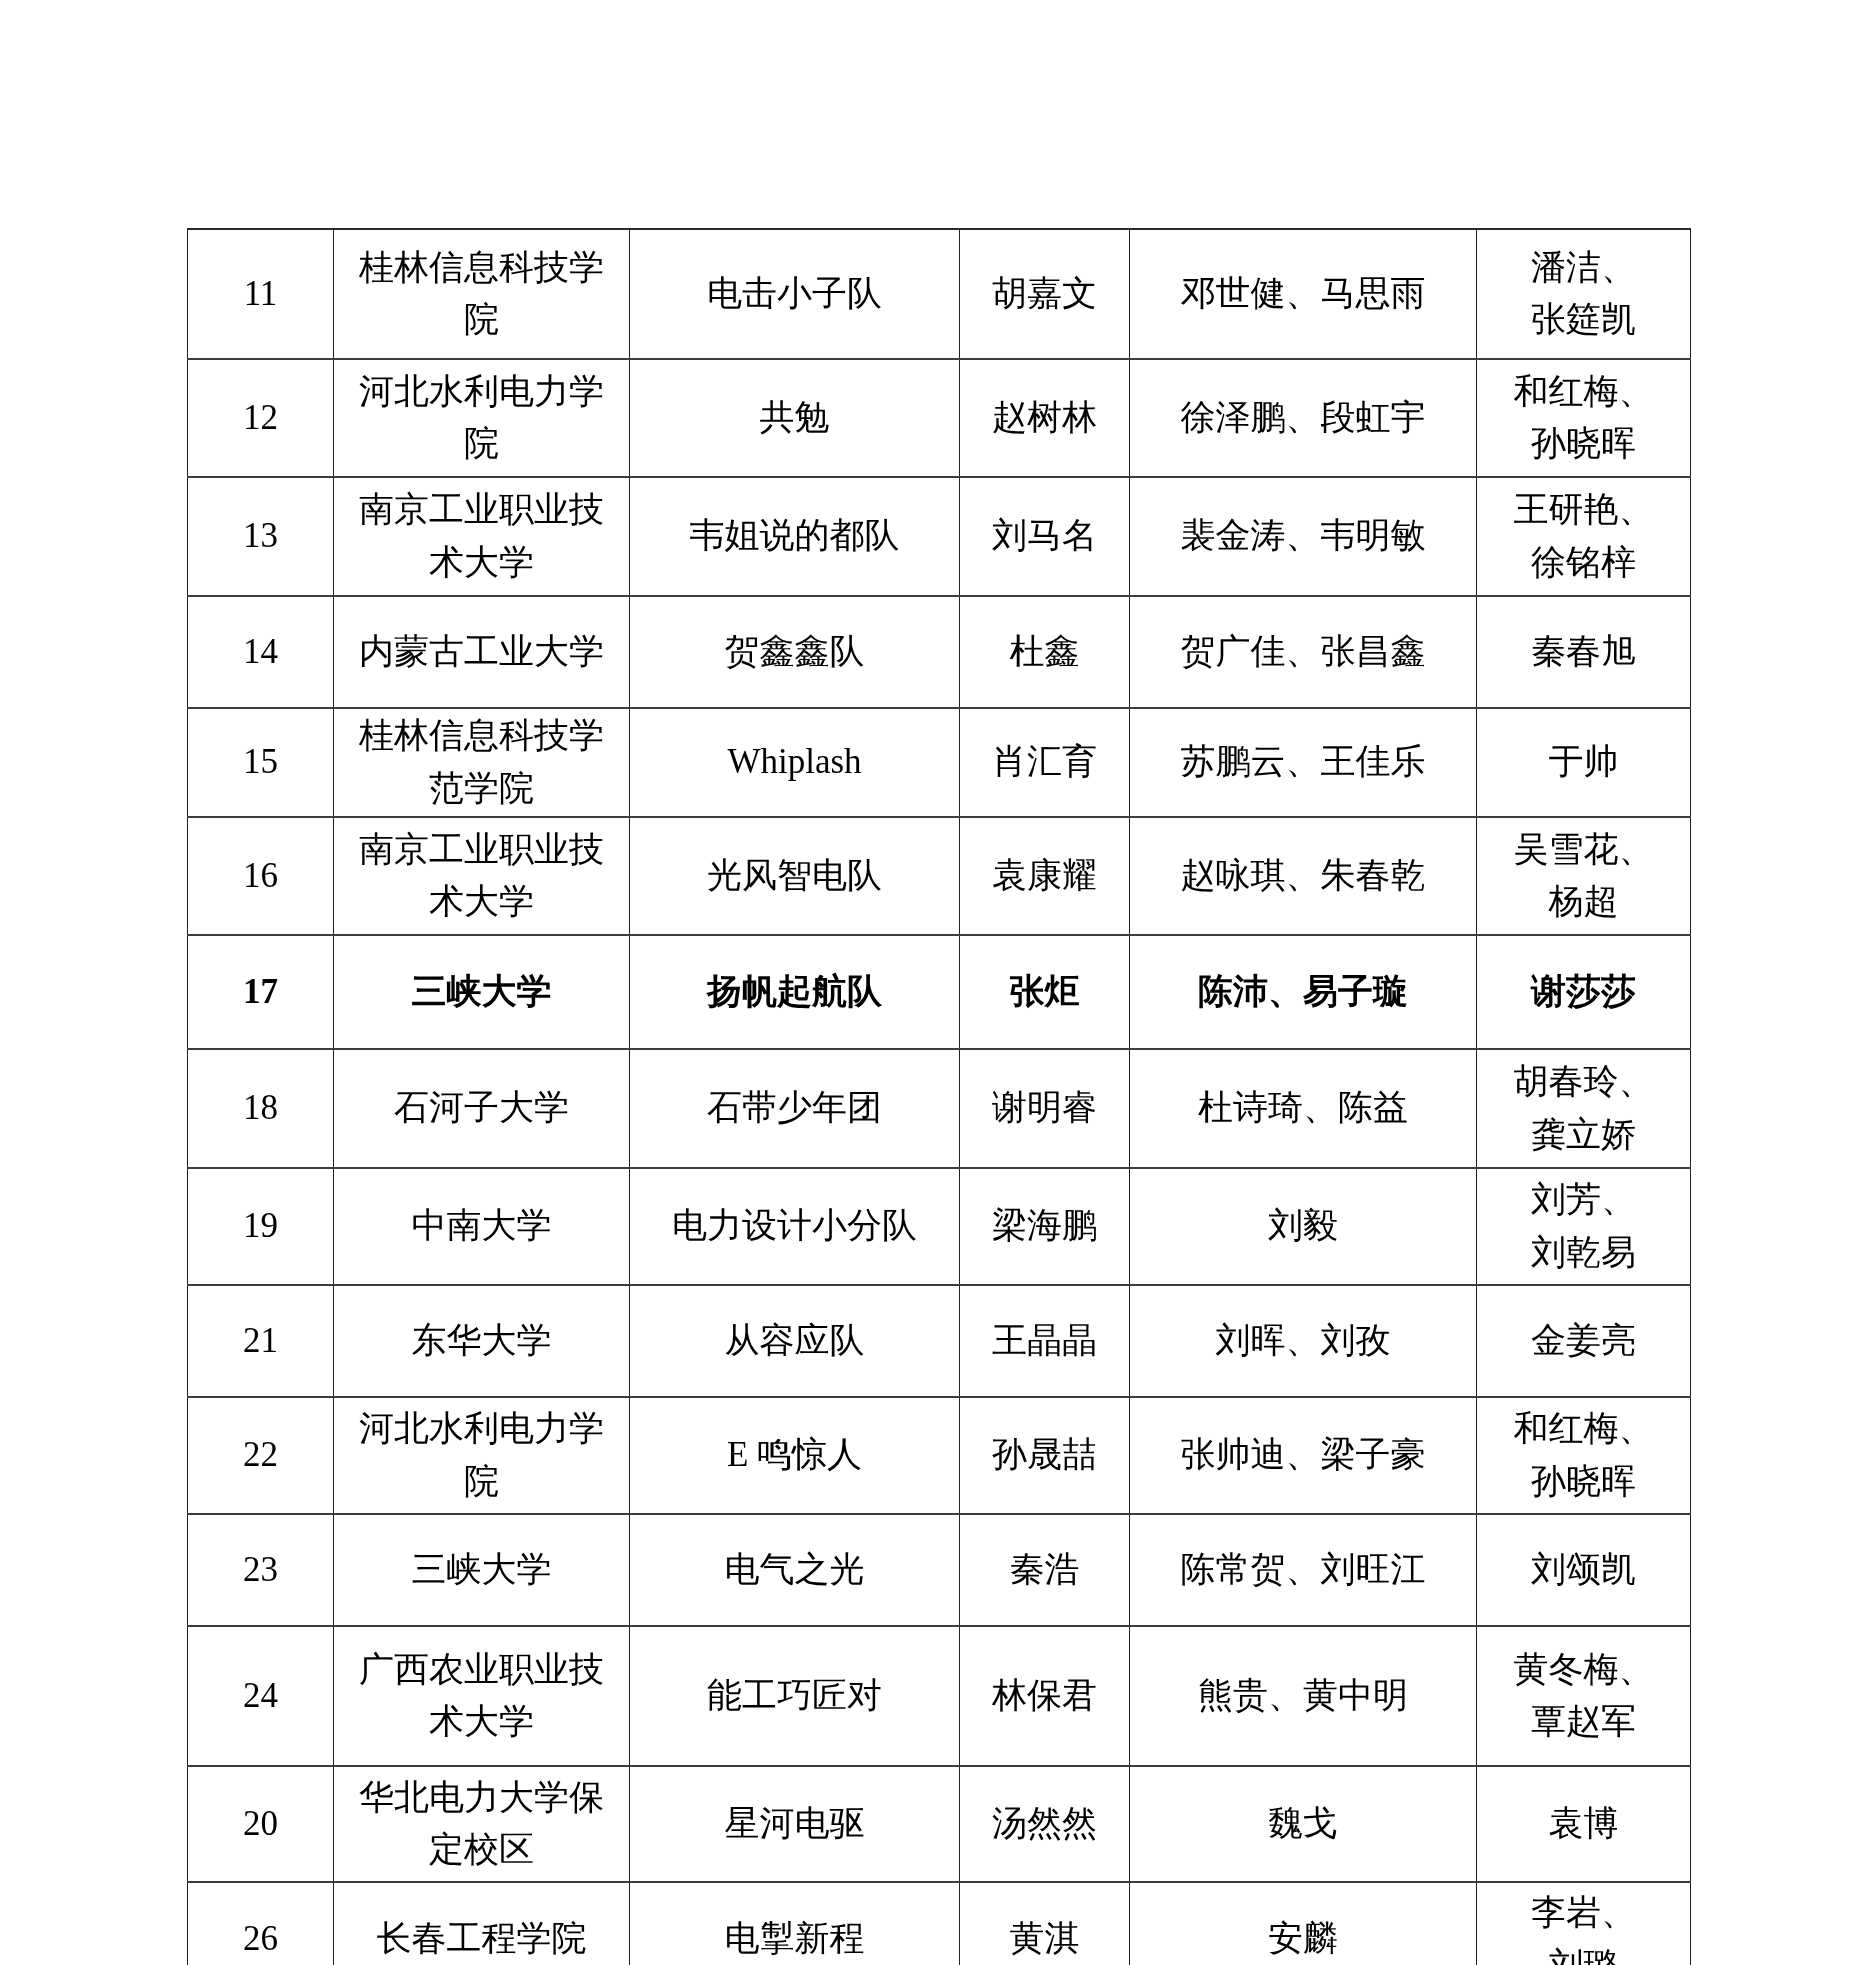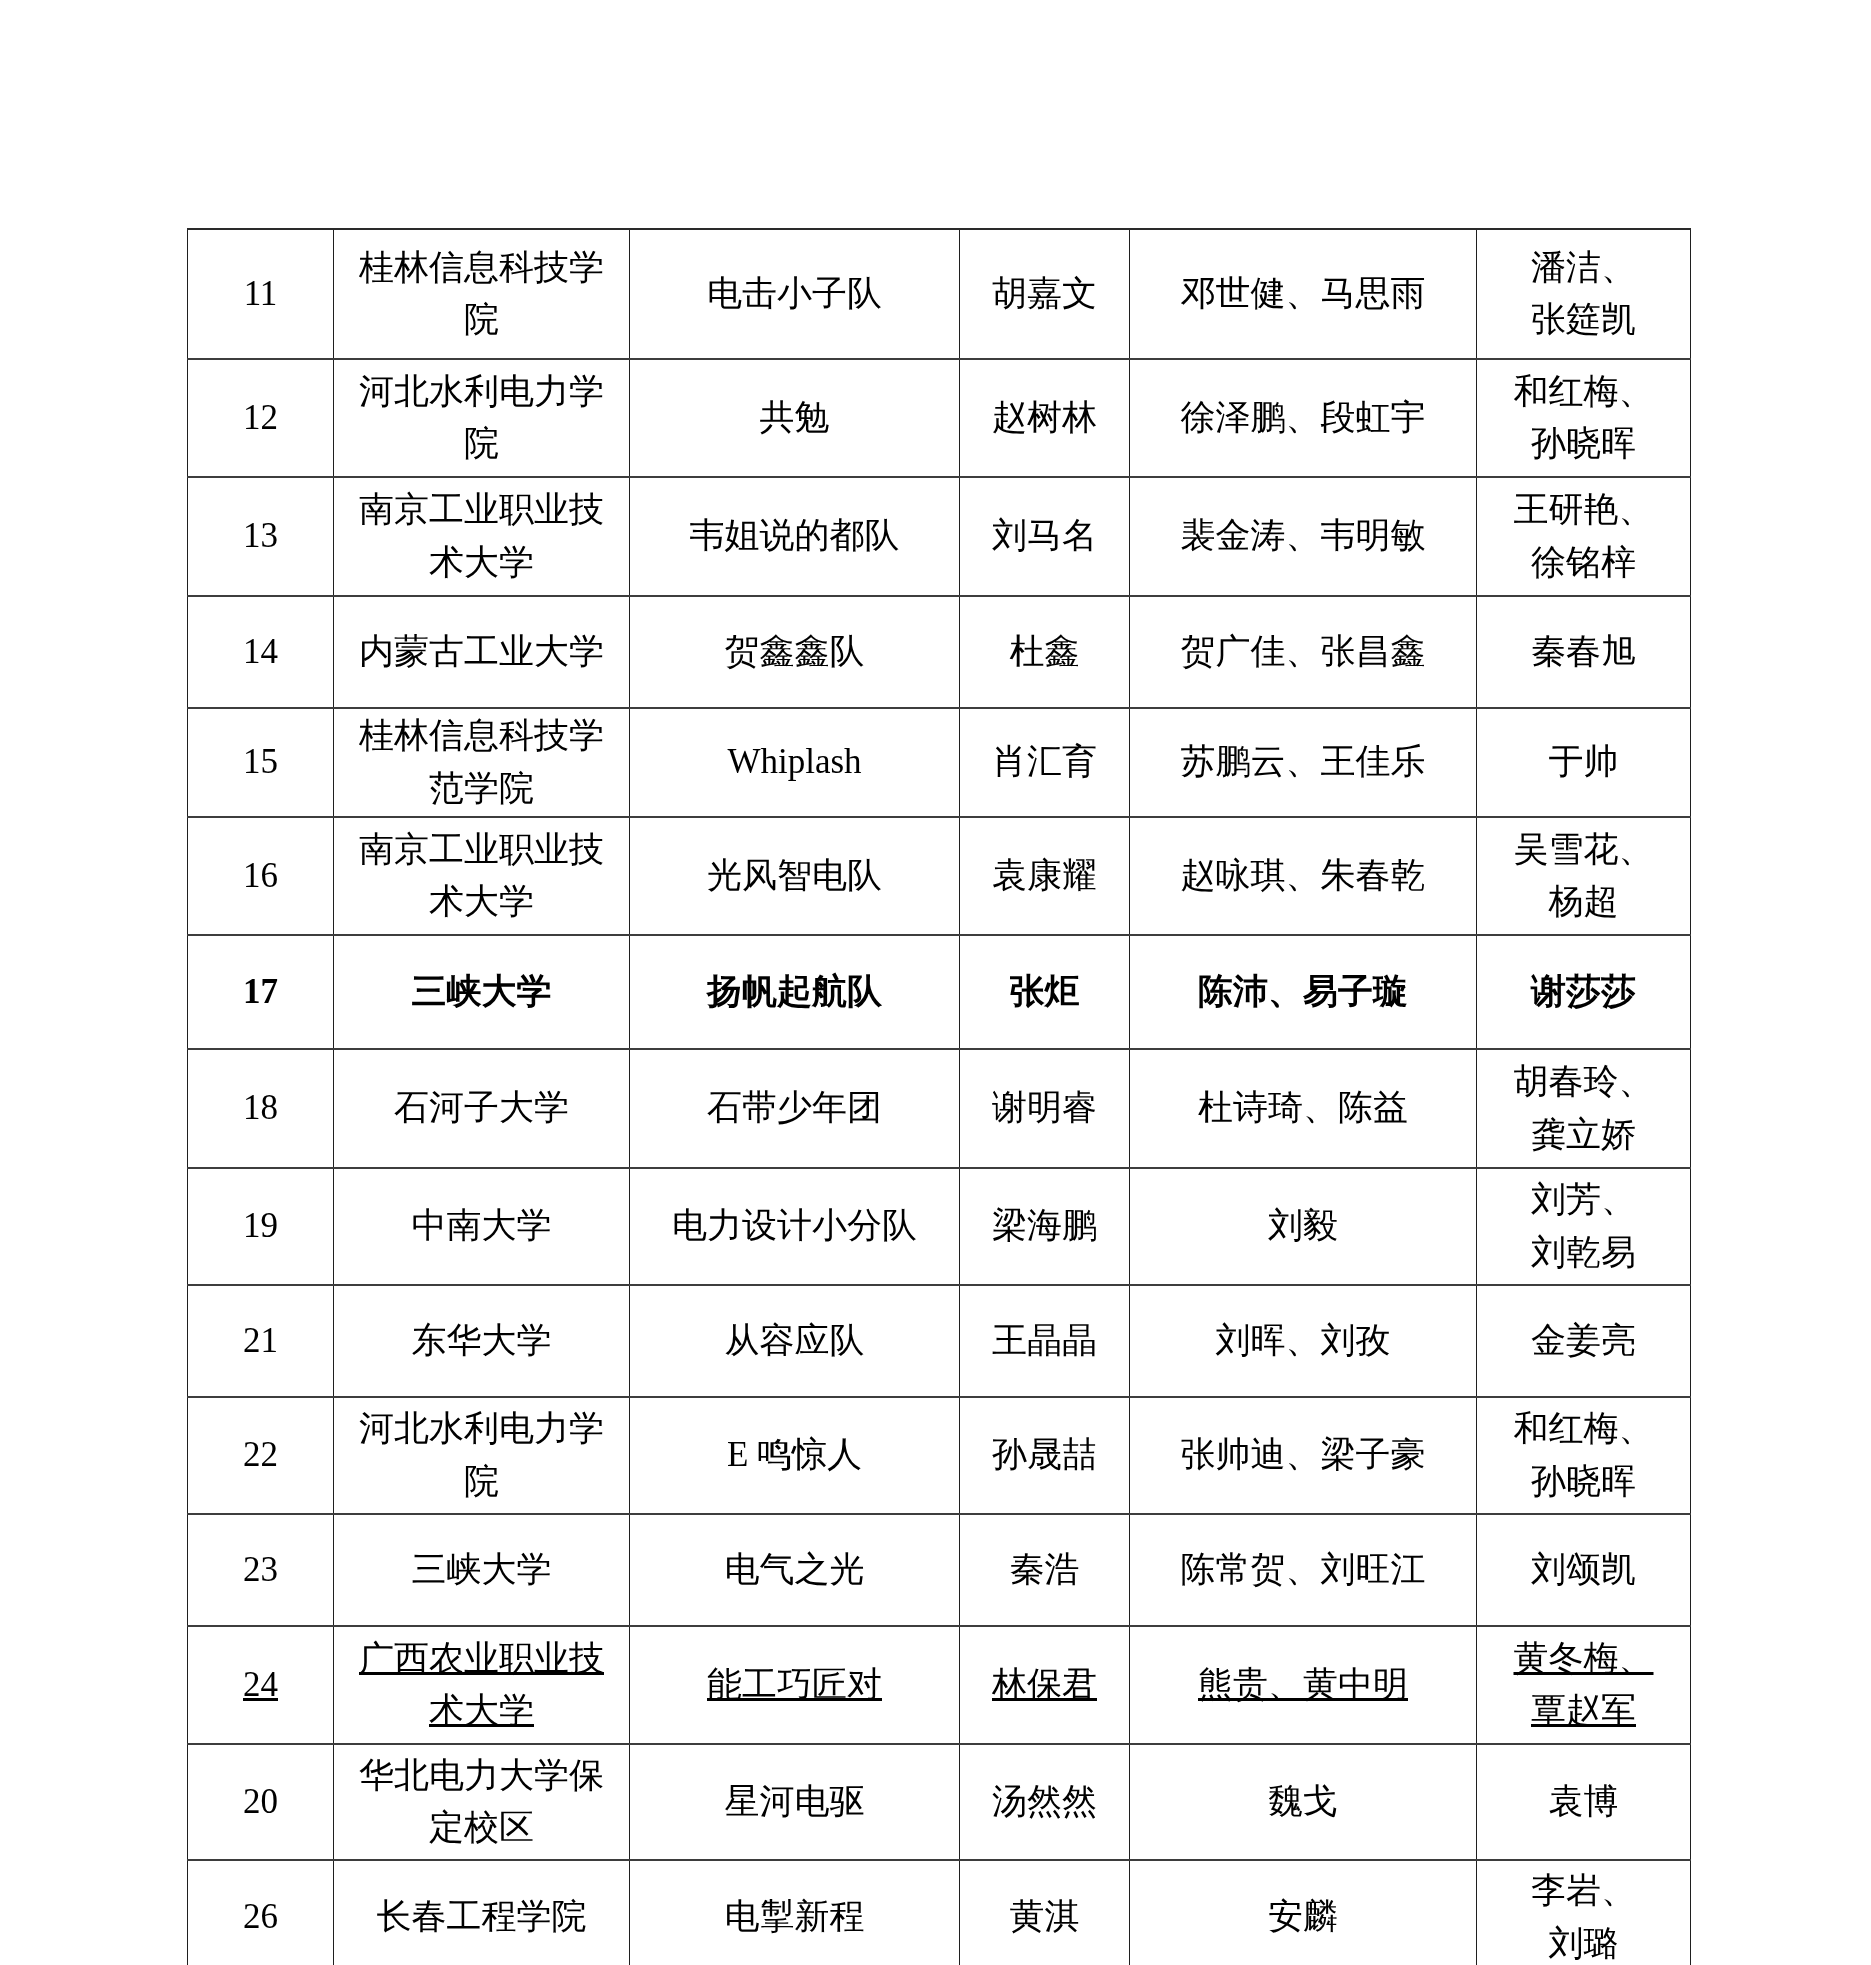--- a/index.html
+++ b/index.html
@@ -160,21 +160,21 @@
 孙晓晖</td>
         </tr>
         <tr style="height: 112px;">
           <td>23</td>
           <td>三峡大学</td>
           <td>电气之光</td>
           <td>秦浩</td>
           <td>陈常贺、刘旺江</td>
           <td>刘颂凯</td>
         </tr>
-        <tr style="height: 118px; text-decoration: underline;">
+        <tr style="height: 140px;">
           <td>24</td>
           <td>广西农业职业技
 术大学</td>
           <td>能工巧匠对</td>
           <td>林保君</td>
           <td>熊贵、黄中明</td>
           <td>黄冬梅、
 覃赵军</td>
         </tr>
         <tr style="height: 116px;">

